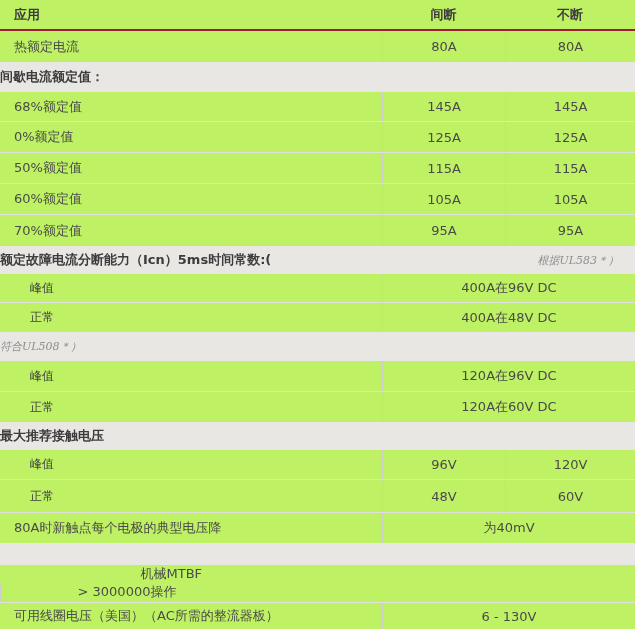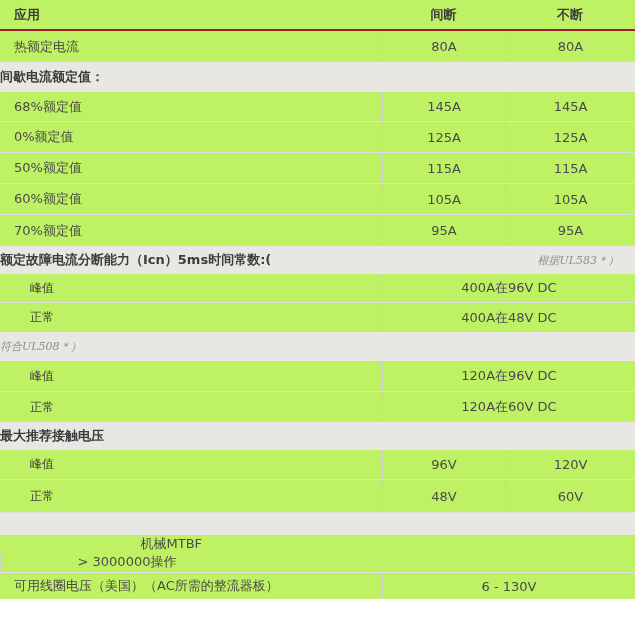--- a/index.html
+++ b/index.html
@@ -134,20 +134,24 @@
       <div class="row" style="border-bottom: 1px solid rgb(223, 223, 223); height: 30px;">
         <div class="c1 sublabel">峰值</div>
         <div class="c2 cell vborder">96V</div>
         <div class="c3 cell vborder">120V</div>
       </div>
       <div class="row" style="border-bottom: 1px solid rgb(223, 223, 223); height: 33px;">
         <div class="c1 sublabel">正常</div>
         <div class="c2 cell vborder">48V</div>
         <div class="c3 cell vborder">60V</div>
       </div>
+      <div class="row" style="height: 30px;">
+        <div class="c1 label">80A时新触点每个电极的典型电压降</div>
+        <div class="merged cell vborder">为40mV</div>
+      </div>
       <div class="row section" style="height: 22px;"></div>
       <div class="row" style="border-bottom: 1px solid rgb(223, 223, 223); height: 38px; flex-direction: column;">
         <div class="c1 label">机械MTBF</div>
         <div class="merged cell vborder">&gt; 3000000操作</div>
       </div>
       <div class="row" style="height: 26px;">
         <div class="c1 label">可用线圈电压（美国）（AC所需的整流器板）</div>
         <div class="merged cell vborder">6 - 130V</div>
       </div>
     </div>

